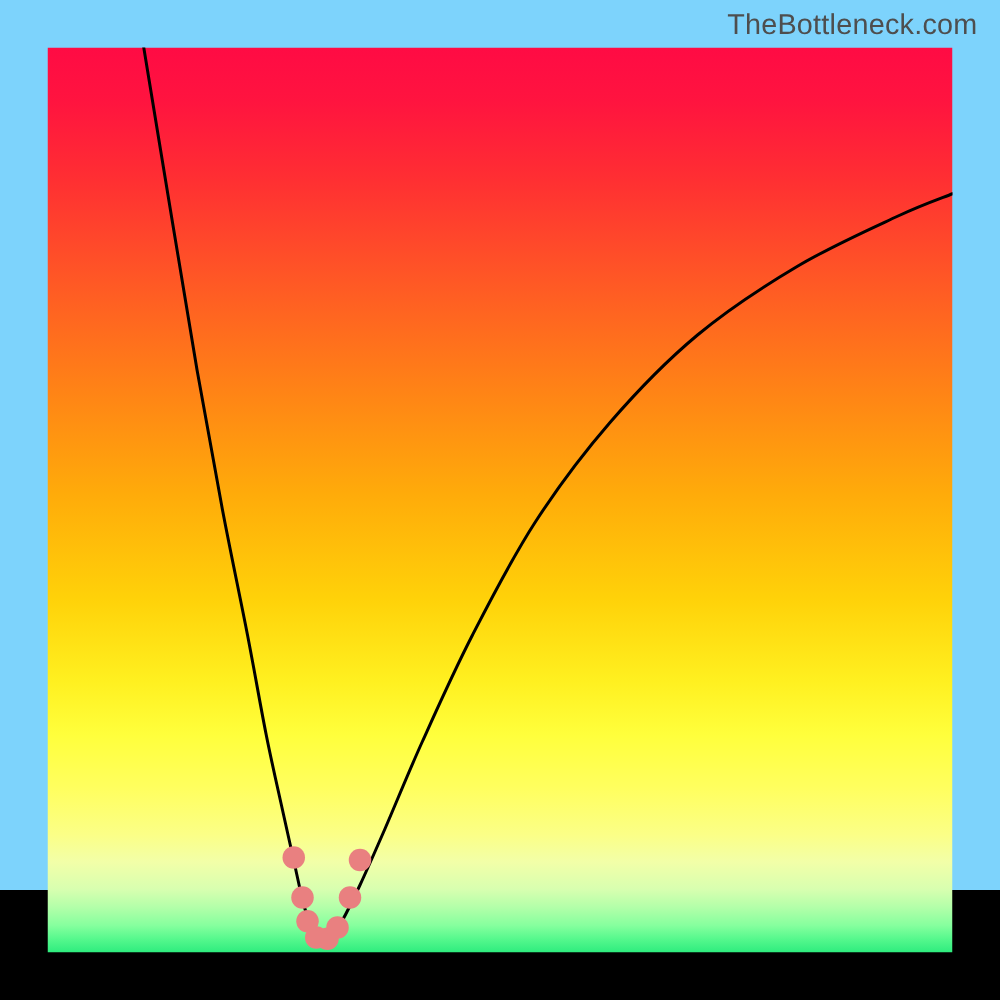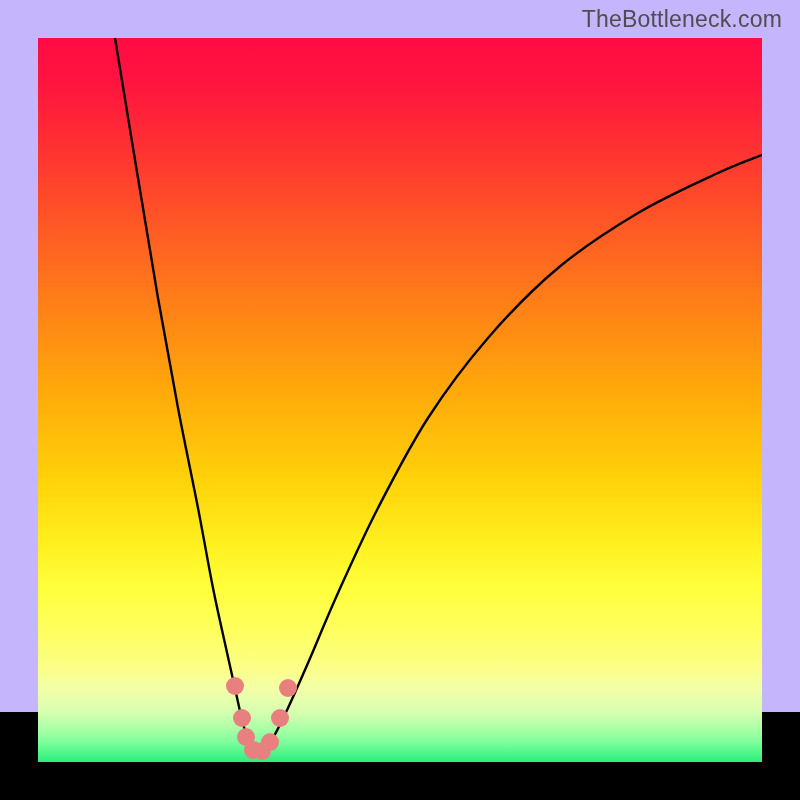--- a/index.html
+++ b/index.html
@@ -10,21 +10,21 @@
     background: #000;
     overflow: hidden;
     font-family: Arial, Helvetica, sans-serif;
   }
   .frame {
     position: absolute;
     left: 0;
     top: 0;
     width: 800px;
     height: 712px;
-    background: #c4b5fd;
+    background: #7dd3fc;
   }
   .plot-area {
     position: absolute;
     left: 38px;
     top: 38px;
     width: 724px;
     height: 724px;
     overflow: hidden;
   }
   .gradient {

